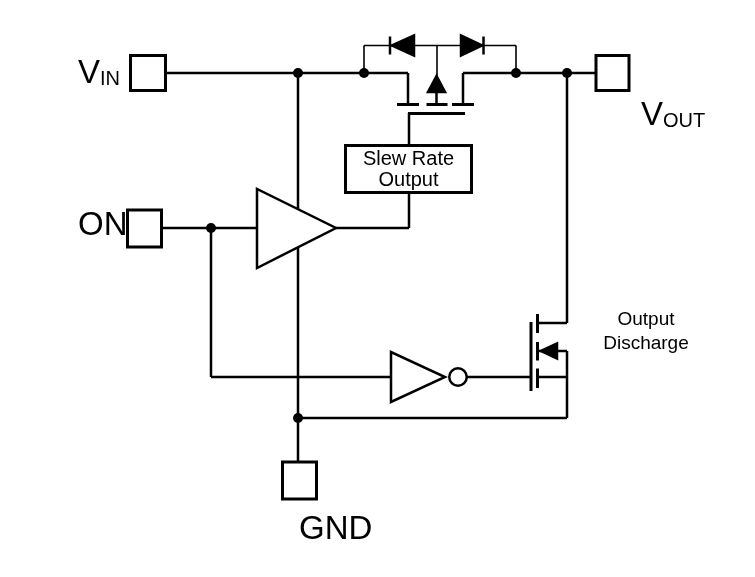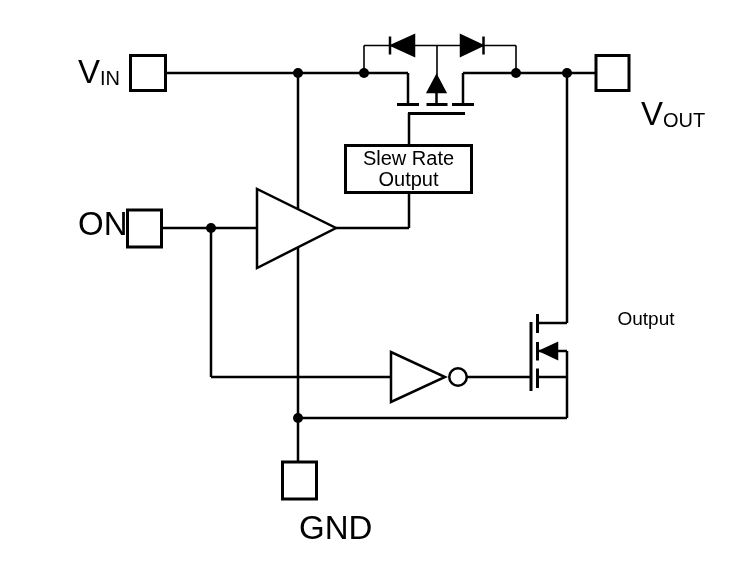--- a/index.html
+++ b/index.html
@@ -121,15 +121,16 @@
 
   <div class="lbl lbl-gnd">GND</div>
 
   <div class="block-slew">
     <div>Slew Rate</div>
     <div>Output</div>
   </div>
 
   <div class="ann-discharge">
     <div>Output</div>
+    <div>Discharge</div>
   </div>
 
 </div>
 
 </body></html>

